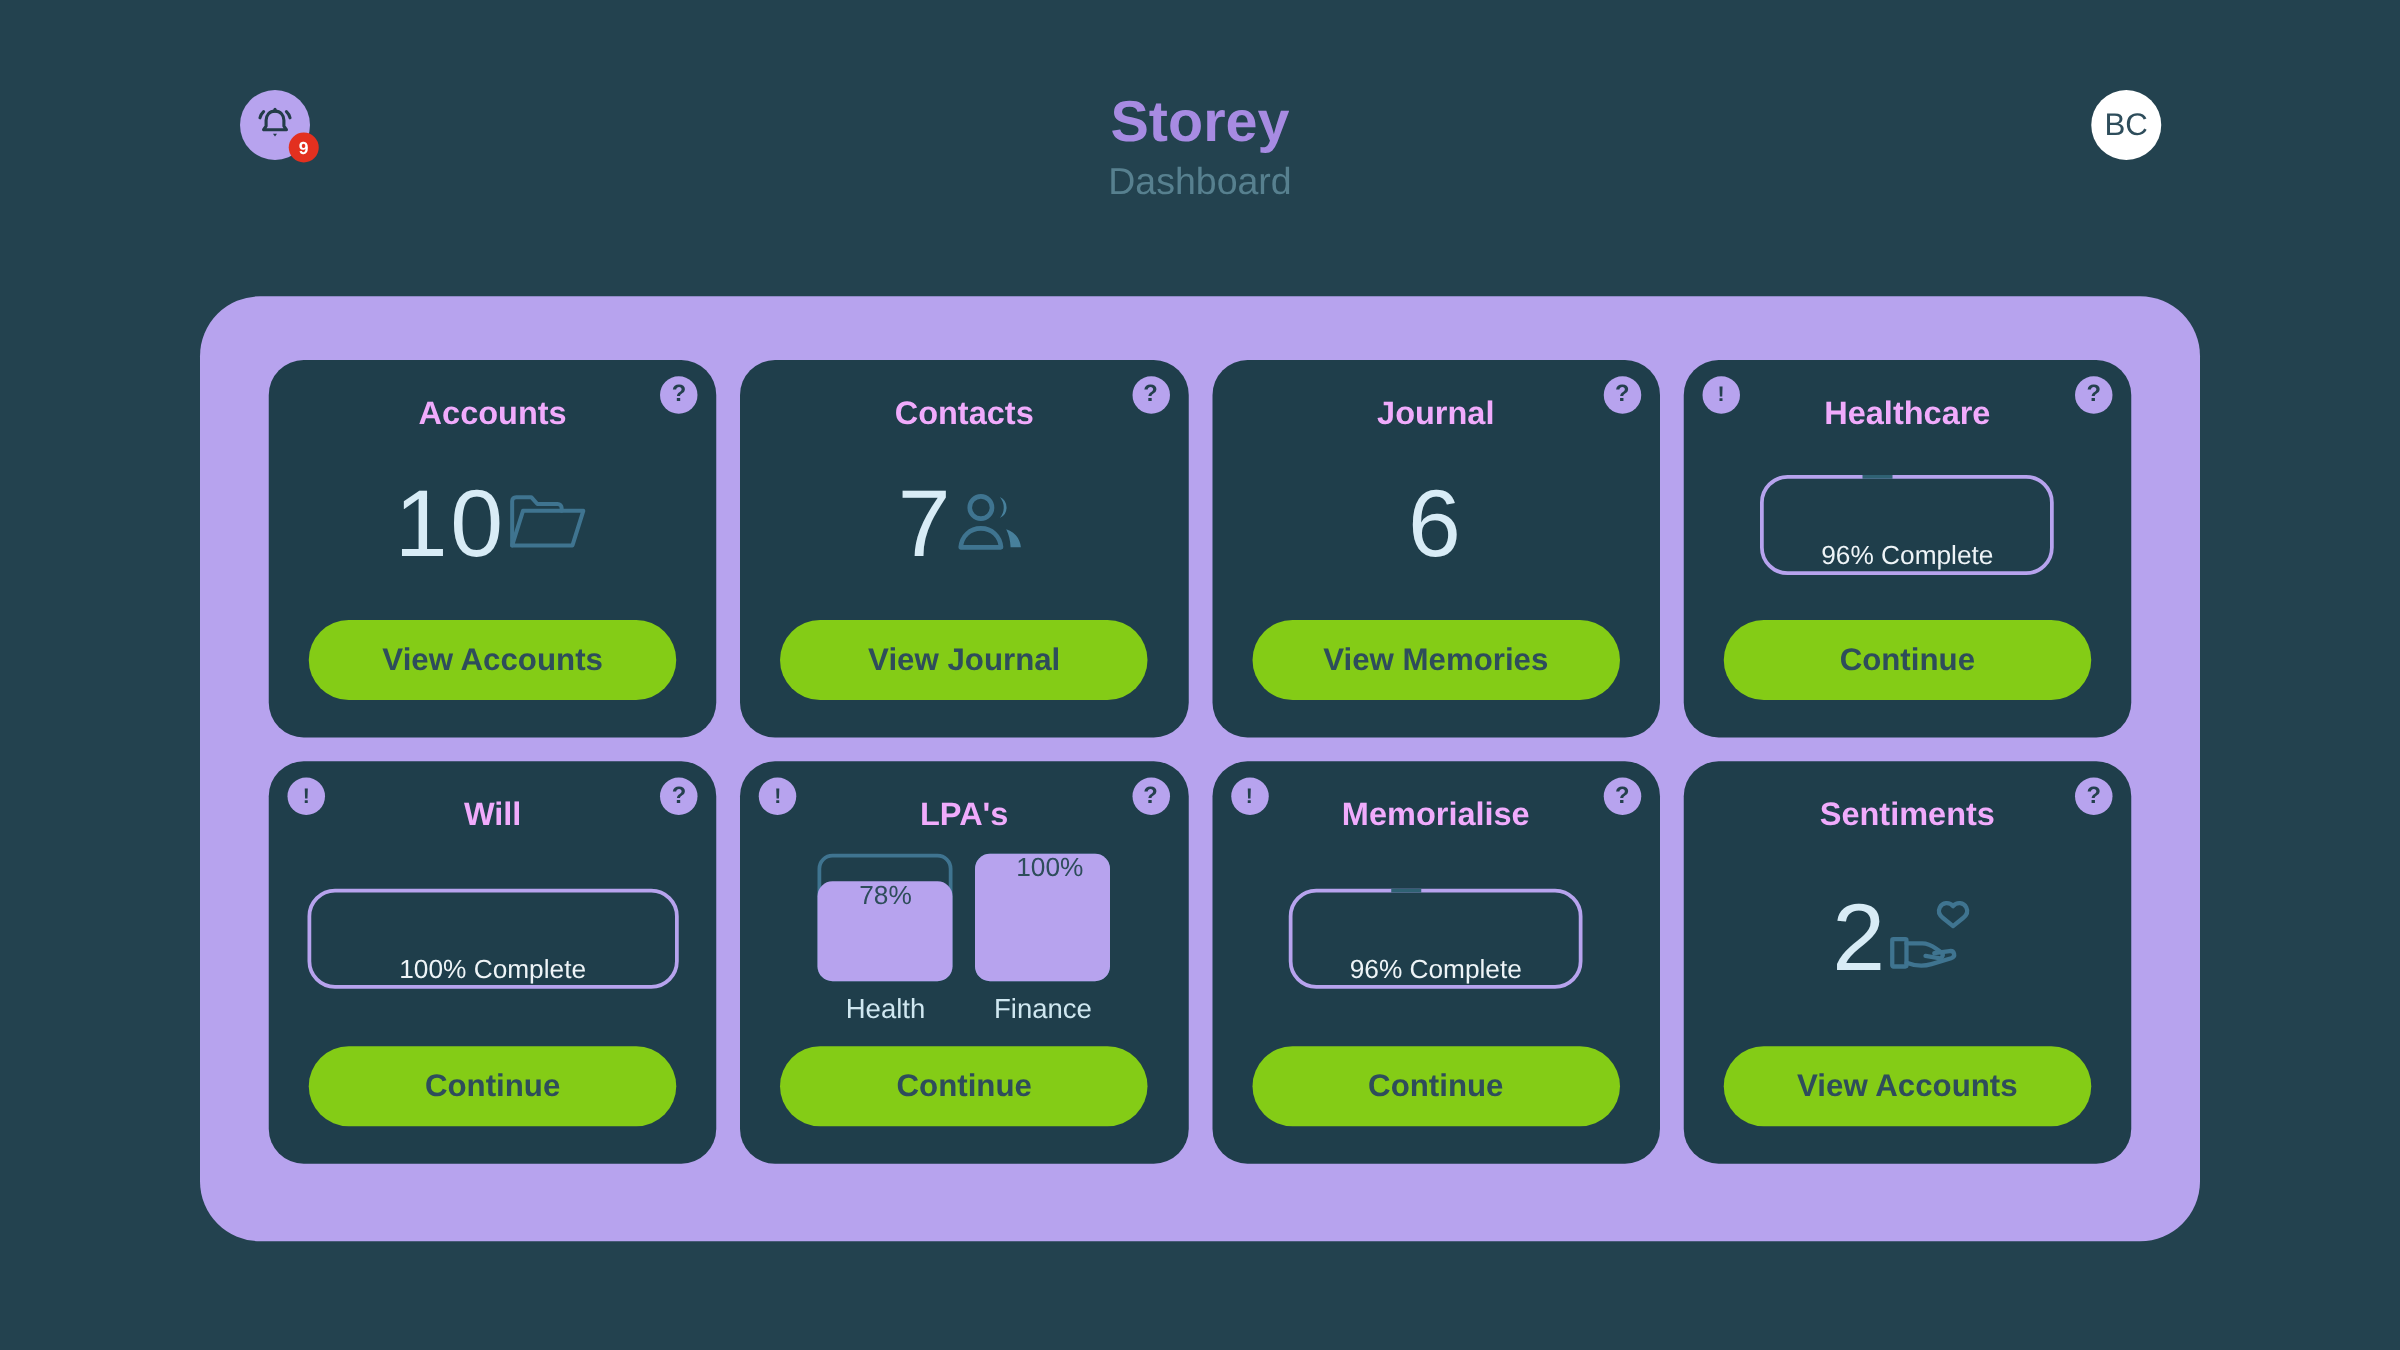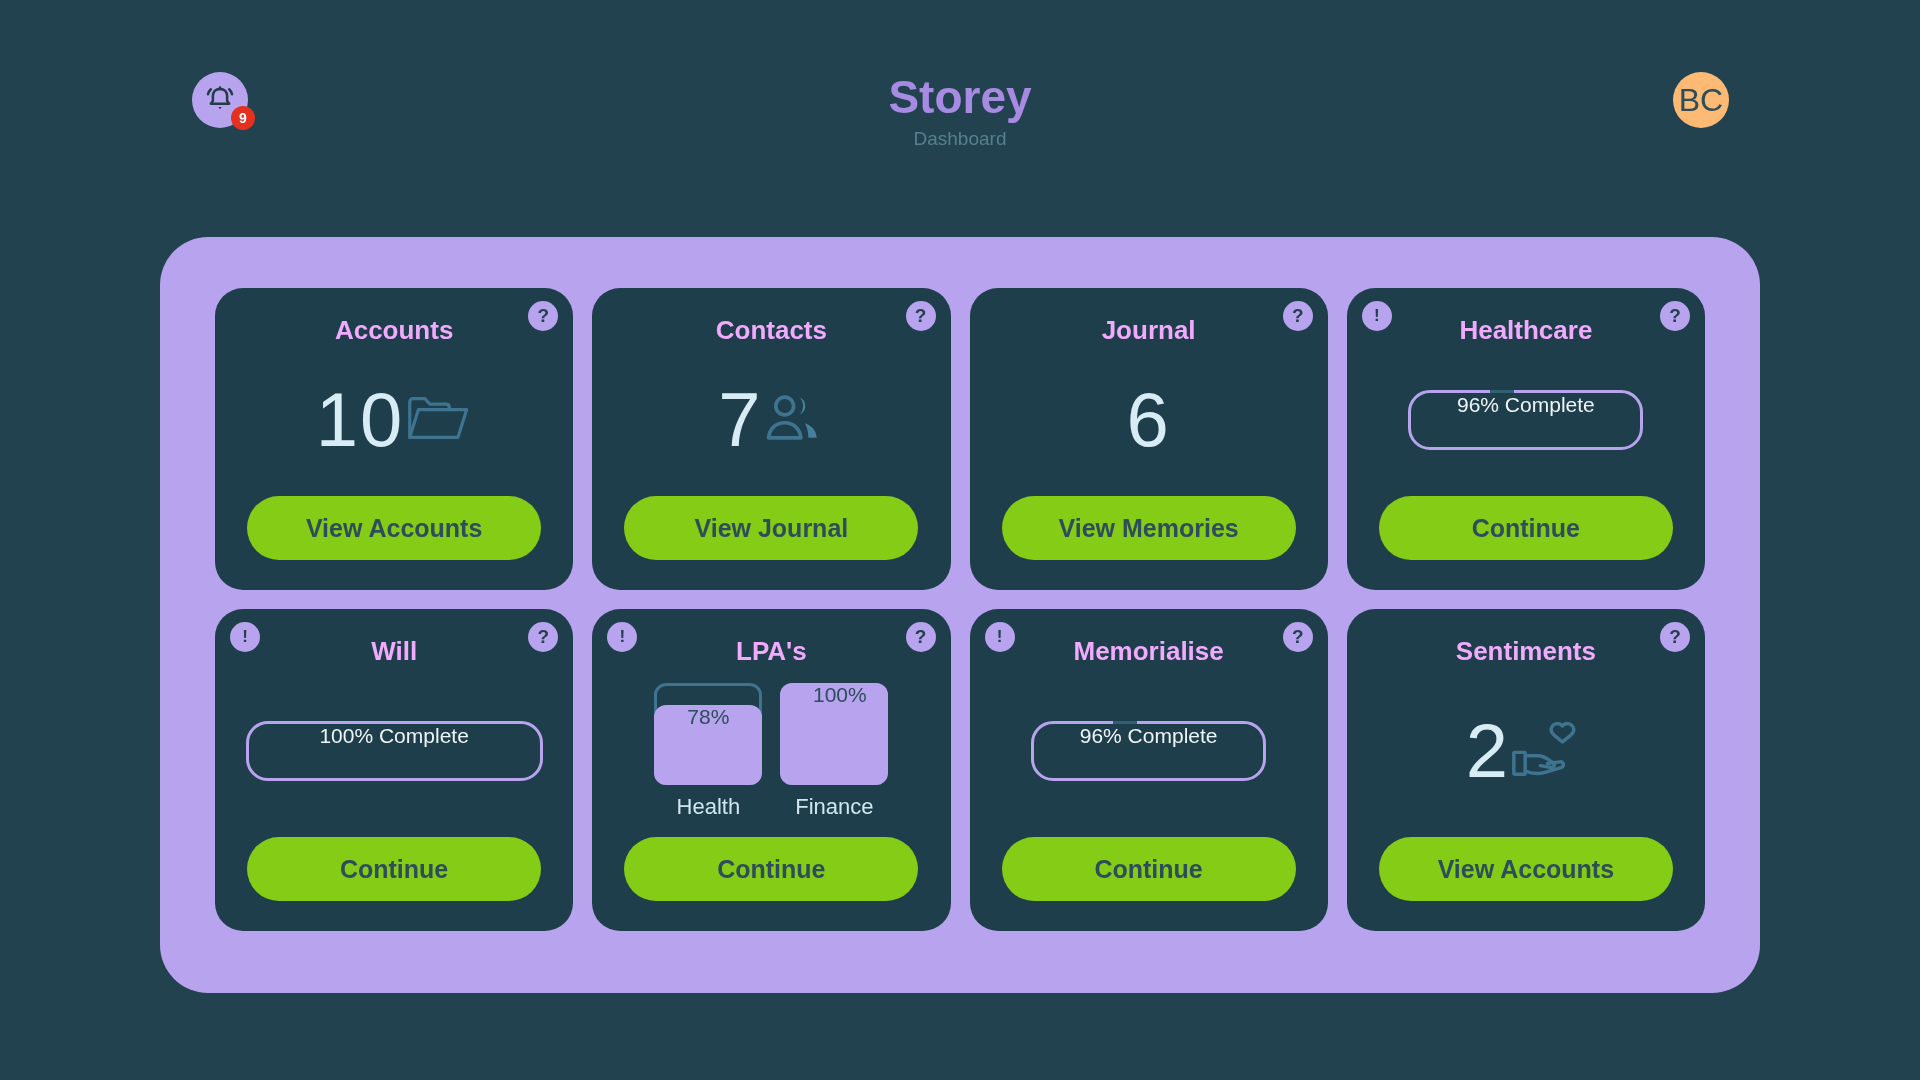--- a/index.html
+++ b/index.html
@@ -15,24 +15,24 @@
     background:#b7a3ee;display:flex;align-items:center;justify-content:center;cursor:pointer;
   }
   .bell-btn svg{display:block;}
   .notif-badge{
     position:absolute;right:-7px;bottom:-2px;width:24px;height:24px;border-radius:50%;
     background:#e3301f;color:#ffffff;font-size:14px;font-weight:bold;
     display:flex;align-items:center;justify-content:center;
   }
   .title-block{position:absolute;left:0;top:72px;width:100%;text-align:center;}
   .app-title{margin:0;font-size:46px;font-weight:bold;color:#a78be2;line-height:1.1;}
-  .app-subtitle{margin:6px 0 0 0;font-size:19px;color:#57808f;line-height:1.1;}
+  .app-subtitle{margin:6px 0 0 0;font-size:30px;color:#57808f;line-height:1.1;}
   .avatar{
     position:absolute;left:1673px;top:72px;width:56px;height:56px;border-radius:50%;
-    background:#fdba74;color:#2e4d5b;font-size:32px;
+    background:#ffffff;color:#2e4d5b;font-size:25px;
     display:flex;align-items:center;justify-content:center;cursor:pointer;
   }
   
   .panel{
     position:absolute;left:160px;top:237px;width:1600px;height:756px;box-sizing:border-box;
     background:#b7a3ee;border-radius:48px;
     padding:51px 55px 62px 55px;
     display:grid;grid-template-columns:repeat(4,1fr);grid-template-rows:302px 1fr;gap:19px;
   }
   .card{
@@ -53,22 +53,22 @@
     width:294px;height:64px;border:none;border-radius:32px;background:#84cc16;
     color:#2e4d5b;font-size:25px;font-weight:bold;font-family:inherit;
     display:flex;align-items:center;justify-content:center;cursor:pointer;flex:none;
   }
   
   .count-row{display:flex;align-items:center;}
   .count{font-size:76px;font-weight:300;color:#d8ecf6;letter-spacing:2px;line-height:1;}
   .metric-icon{color:#3f7490;display:block;}
   
   .progress-pill{
-    position:relative;height:60px;box-sizing:border-box;border:3px solid #b7a3ee;border-radius:22px;
-    display:flex;align-items:flex-start;justify-content:center;
+    position:relative;height:80px;box-sizing:border-box;border:3px solid #b7a3ee;border-radius:22px;
+    display:flex;align-items:flex-end;justify-content:center;
     color:#eef4f7;font-size:21px;
   }
   .pill-sm{width:235px;}
   .pill-lg{width:297px;}
   .pill-notch{position:absolute;top:-3px;left:calc(50% - 36px);width:24px;height:3px;background:#2f6173;}
   
   .bars-row{display:flex;gap:18px;align-items:flex-end;}
   .bar-col{display:flex;flex-direction:column;align-items:center;gap:9px;}
   .bar{position:relative;width:108px;height:102px;}
   .bar-outline{position:absolute;inset:0;border:3px solid #3f7490;border-radius:12px;box-sizing:border-box;}

